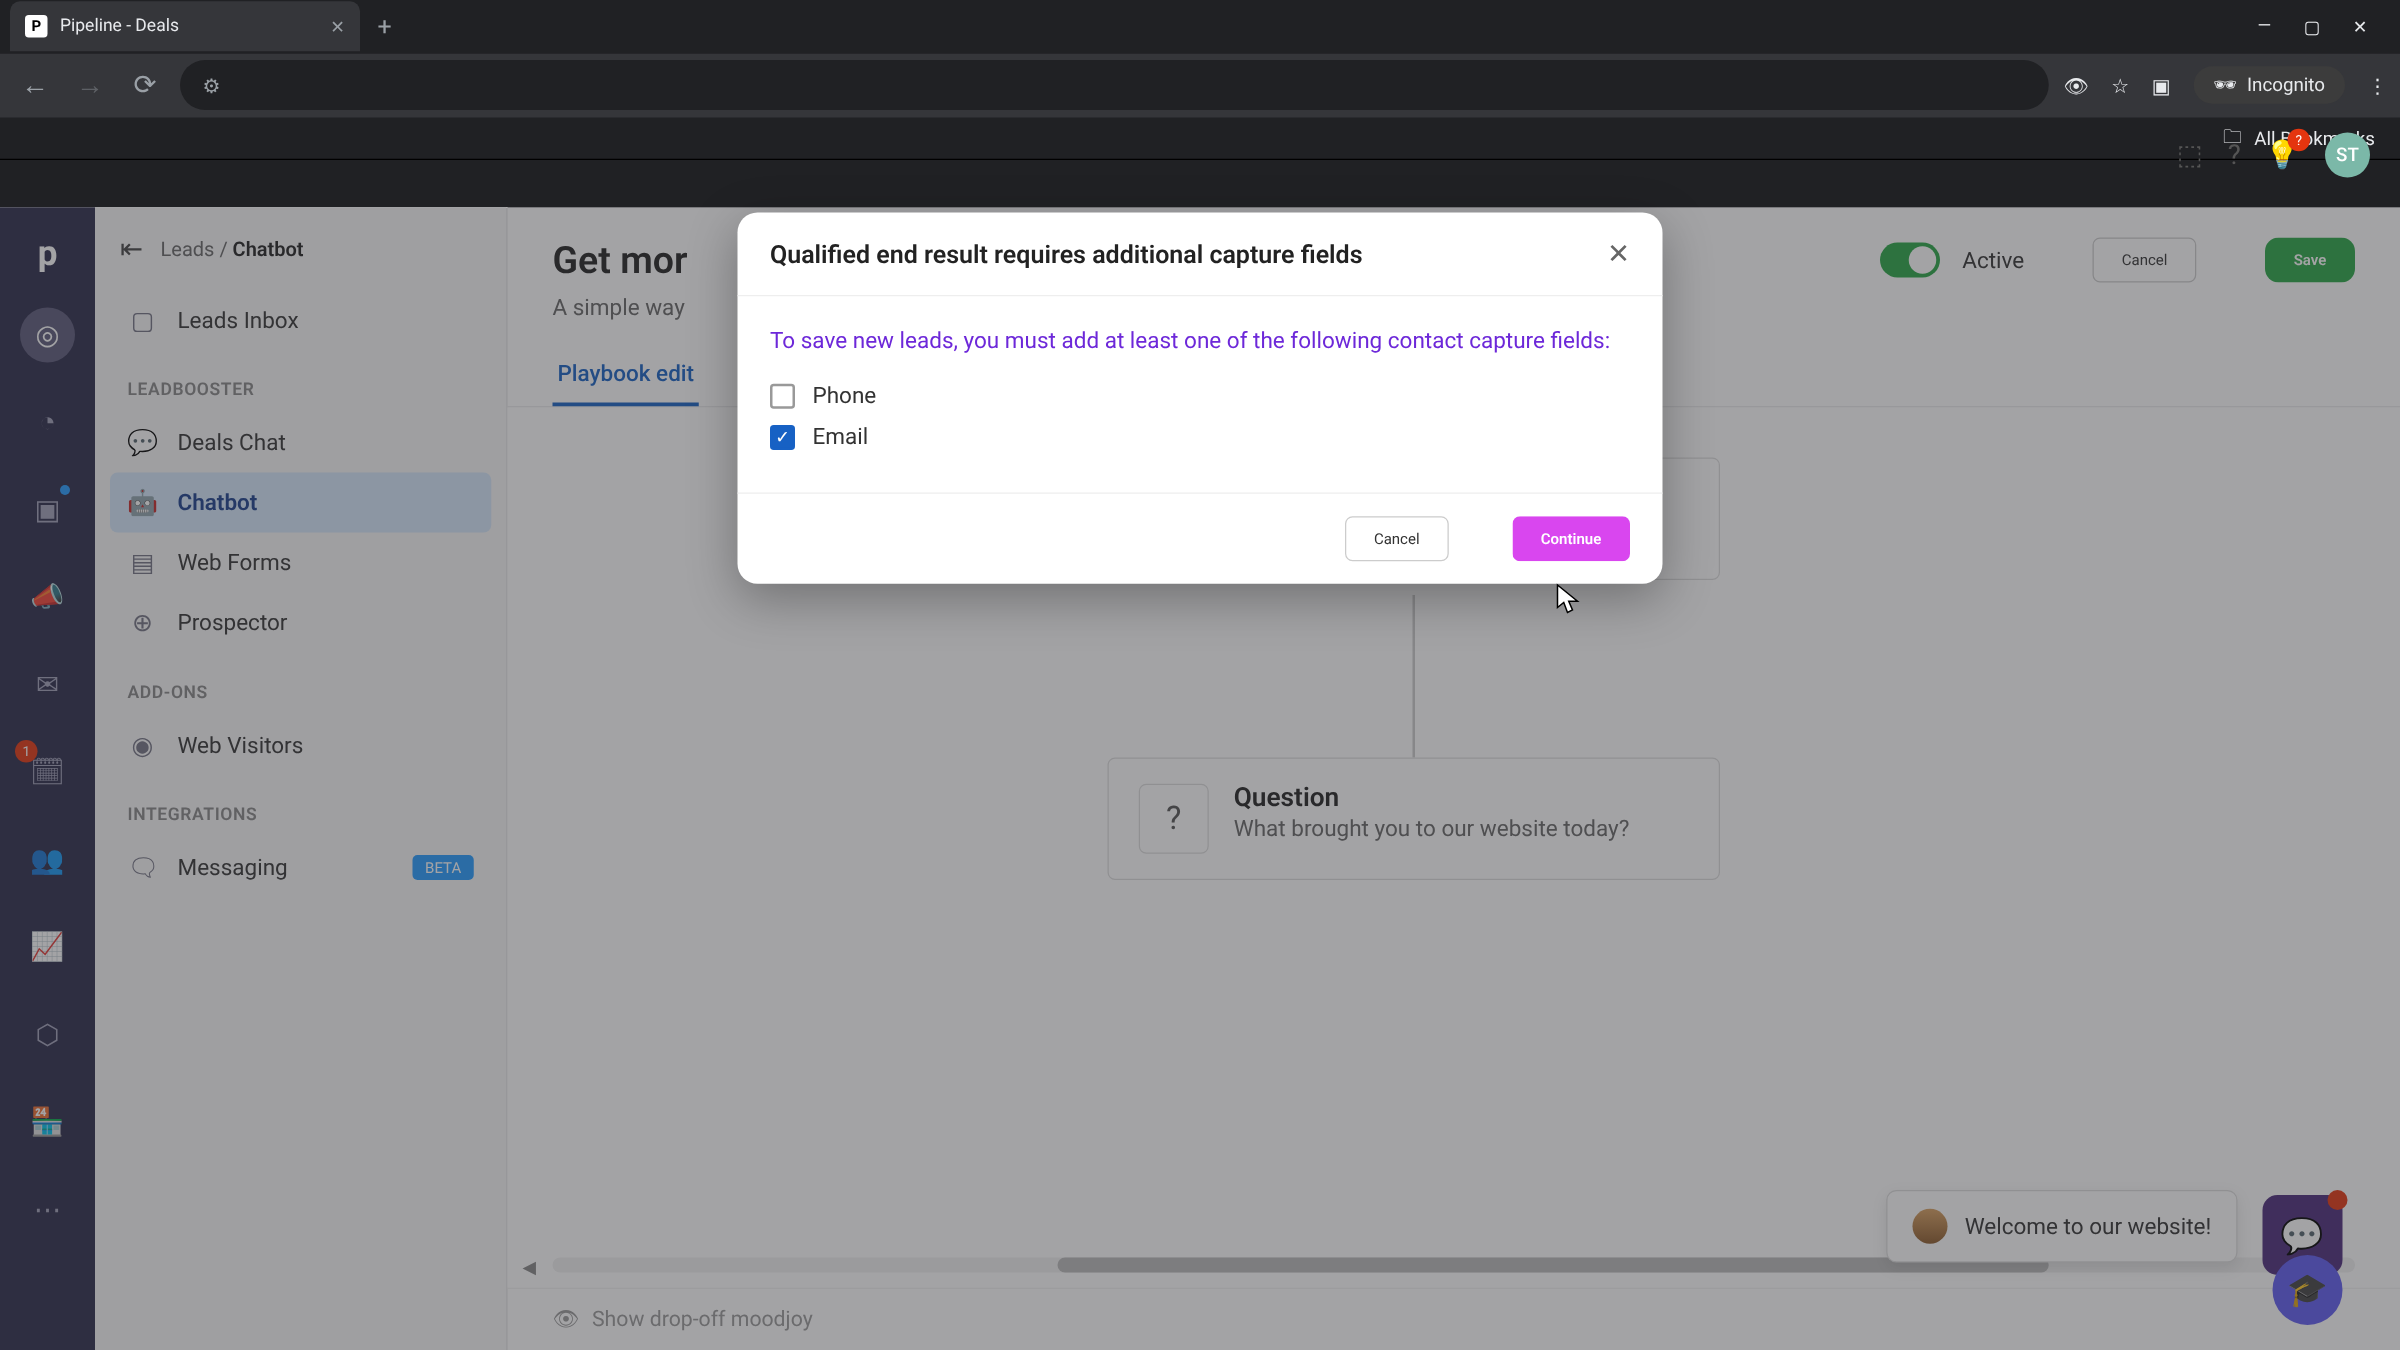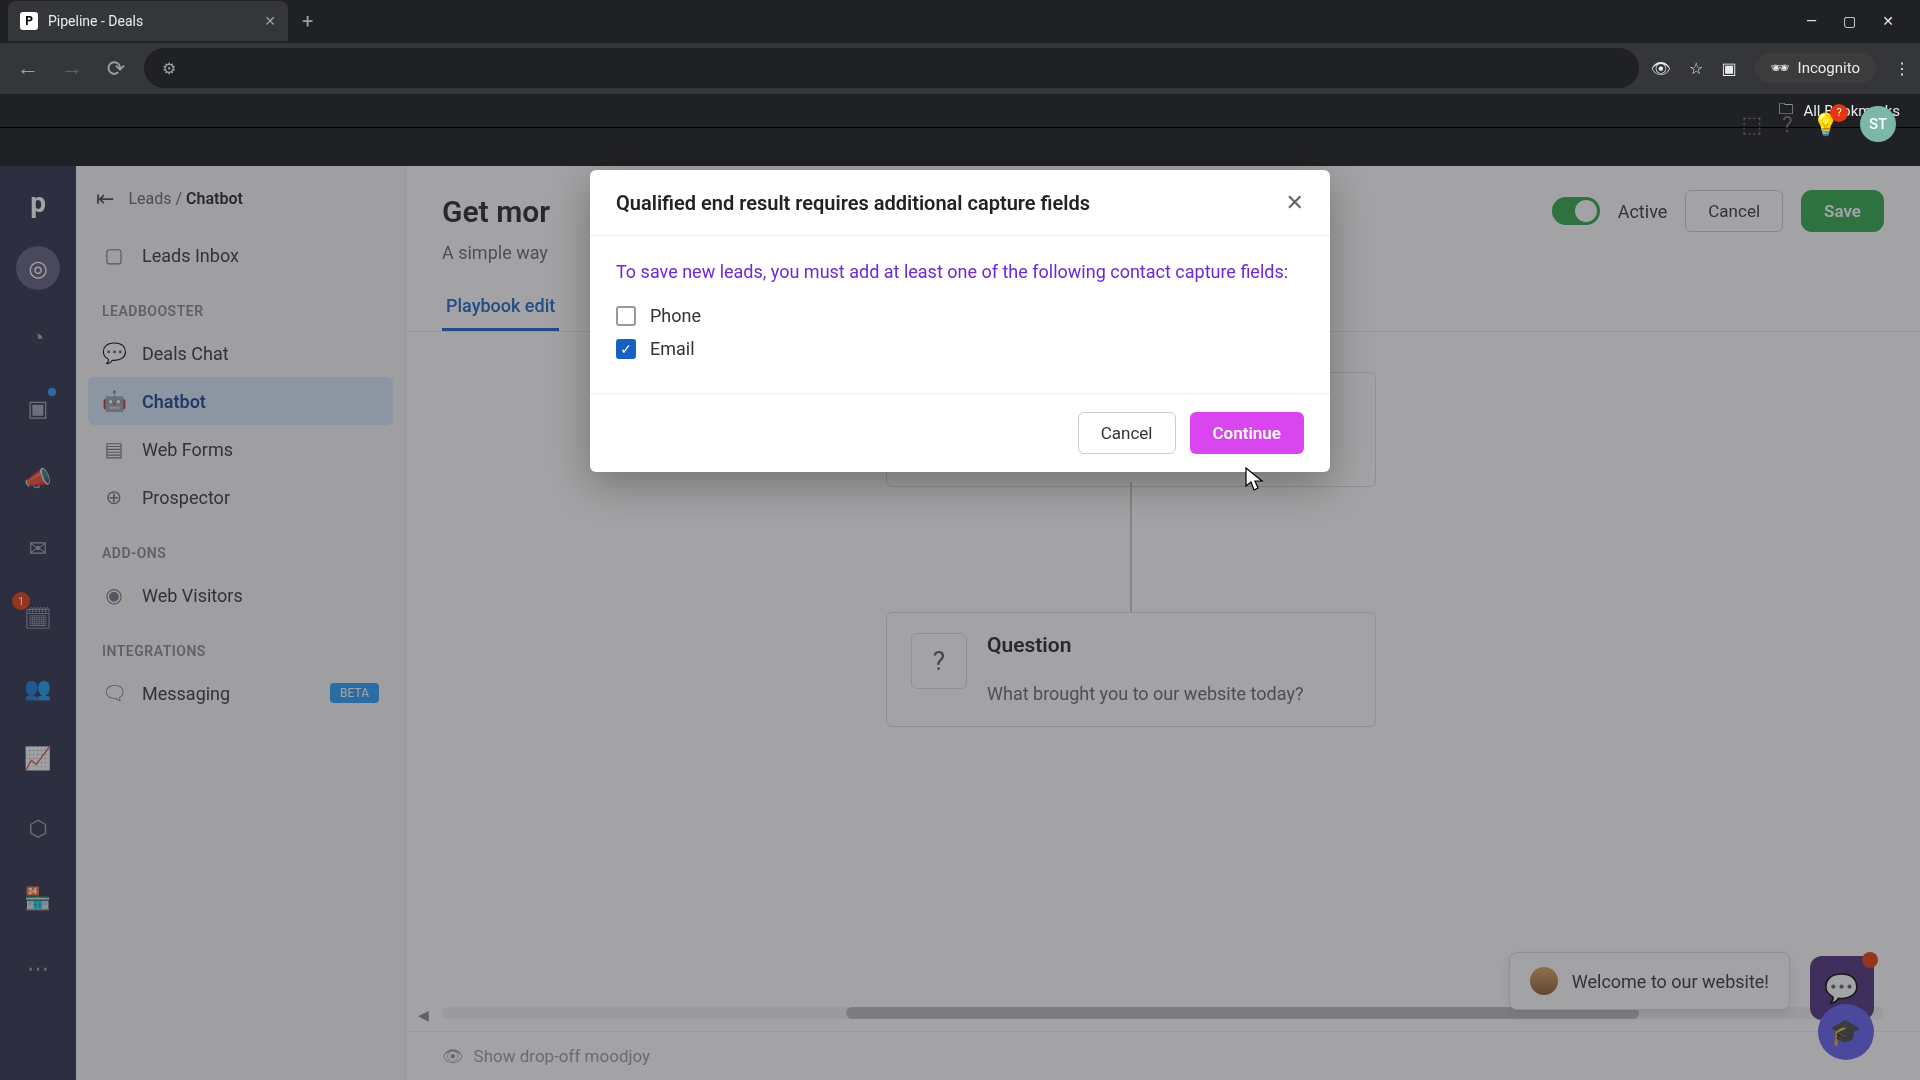--- a/index.html
+++ b/index.html
@@ -52,51 +52,51 @@
 
 
 .main { flex: 1; display: flex; flex-direction: column; position: relative; }
 .main-header { padding: 24px 36px 0; border-bottom: 1px solid #e5e5e7; }
 .header-row { display: flex; align-items: center; }
 .page-title { font-size: 30px; font-weight: 600; color: #222; }
 .header-actions { margin-left: auto; display: flex; align-items: center; gap: 18px; }
 .toggle { width: 48px; height: 28px; background: #28a745; border-radius: 14px; position: relative; cursor: pointer; }
 .toggle::after { content: ""; position: absolute; right: 3px; top: 3px; width: 22px; height: 22px; background: #fff; border-radius: 50%; }
 .toggle-label { font-size: 18px; color: #333; }
-.btn { padding: 10px 22px; border-radius: 6px; font-size: 17px; cursor: pointer; border: 1px solid transparent; }
+.btn { padding: 10px 22px; border-radius: 6px; font-size: 12px; cursor: pointer; border: 1px solid transparent; margin-left: 37px; }
 .btn-cancel { background: #fff; border-color: #ccc; color: #333; }
 .btn-save { background: #28a745; color: #fff; font-weight: 600; border-radius: 11px; }
 .subtitle { color: #666; font-size: 18px; margin-top: 10px; }
 .tabs { display: flex; gap: 32px; margin-top: 20px; }
 .tab-item { padding: 12px 4px; font-size: 18px; color: #666; cursor: pointer; border-bottom: 3px solid transparent; }
 .tab-item.active { color: #1761c4; border-color: #1761c4; font-weight: 500; }
 
 .canvas { flex: 1; background: #fff; position: relative; overflow: hidden; }
 .node { position: absolute; width: 490px; border: 1px solid #ddd; border-radius: 6px; padding: 20px 24px; display: flex; gap: 20px; background: #fff; }
 .node-icon-box { width: 56px; height: 56px; border: 1px solid #ddd; border-radius: 6px; display: flex; align-items: center; justify-content: center; font-size: 26px; color: #555; flex-shrink: 0; }
-.node-title { font-size: 21px; font-weight: 600; color: #222; margin-bottom: 24px; }
+.node-title { font-size: 21px; font-weight: 600; color: #222; margin-bottom: 0; }
 .node-desc { font-size: 18px; color: #666; line-height: 1.4; }
 .connector { position: absolute; width: 2px; background: #ccc; left: 50%; }
 
 .scrollbar-h { position: absolute; bottom: 12px; left: 36px; right: 36px; height: 12px; background: #f0f0f0; border-radius: 6px; }
 .scrollbar-thumb { position: absolute; left: 28%; width: 55%; height: 100%; background: #bbb; border-radius: 6px; }
 .scroll-arrow { position: absolute; bottom: 8px; left: 12px; color: #888; font-size: 14px; }
 
 .footer-row { padding: 14px 36px; display: flex; align-items: center; gap: 10px; color: #999; font-size: 17px; border-top: 1px solid #eee; }
 
 
 .app-topright { position: absolute; top: -60px; right: 24px; display: flex; align-items: center; gap: 20px; }
 .tr-icon { font-size: 22px; color: #555; cursor: pointer; position: relative; }
 .avatar { width: 36px; height: 36px; border-radius: 50%; background: #7bb8a8; color: #fff; display: flex; align-items: center; justify-content: center; font-size: 15px; font-weight: 500; }
 .bulb { position: relative; }
 .bulb-badge { position: absolute; top: -8px; right: -8px; background: #e4350f; color: #fff; font-size: 11px; width: 18px; height: 18px; border-radius: 50%; display: flex; align-items: center; justify-content: center; }
 
 
 .overlay { position: absolute; top: 166px; left: 0; right: 0; bottom: 0; background: rgba(50,50,55,0.45); z-index: 100; }
-.modal { position: absolute; top: 170px; left: 50%; transform: translateX(-50%); width: 740px; background: #fff; border-radius: 6px; box-shadow: 0 12px 40px rgba(0,0,0,0.3); z-index: 101; }
+.modal { position: absolute; top: 170px; left: 50%; transform: translateX(-50%); width: 740px; background: #fff; border-radius: 16px; box-shadow: 0 12px 40px rgba(0,0,0,0.3); z-index: 101; }
 .modal-head { display: flex; align-items: center; padding: 20px 26px; border-bottom: 1px solid #eee; }
 .modal-title { font-size: 20px; font-weight: 600; color: #222; }
 .modal-close { margin-left: auto; font-size: 22px; color: #666; cursor: pointer; }
 .modal-body { padding: 22px 26px; }
 .modal-text { font-size: 18px; color: #6d28d9; line-height: 1.5; margin-bottom: 20px; }
 .check-row { display: flex; align-items: center; gap: 14px; margin-bottom: 12px; font-size: 18px; color: #333; }
 .checkbox { width: 20px; height: 20px; border: 2px solid #999; border-radius: 3px; cursor: pointer; display: flex; align-items: center; justify-content: center; }
 .checkbox.checked { background: #1761c4; border-color: #1761c4; color: #fff; font-size: 14px; }
 .modal-foot { display: flex; justify-content: flex-end; gap: 14px; padding: 18px 26px; border-top: 1px solid #eee; }
 .btn-continue { background: #d946ef; color: #fff; font-weight: 600; }

